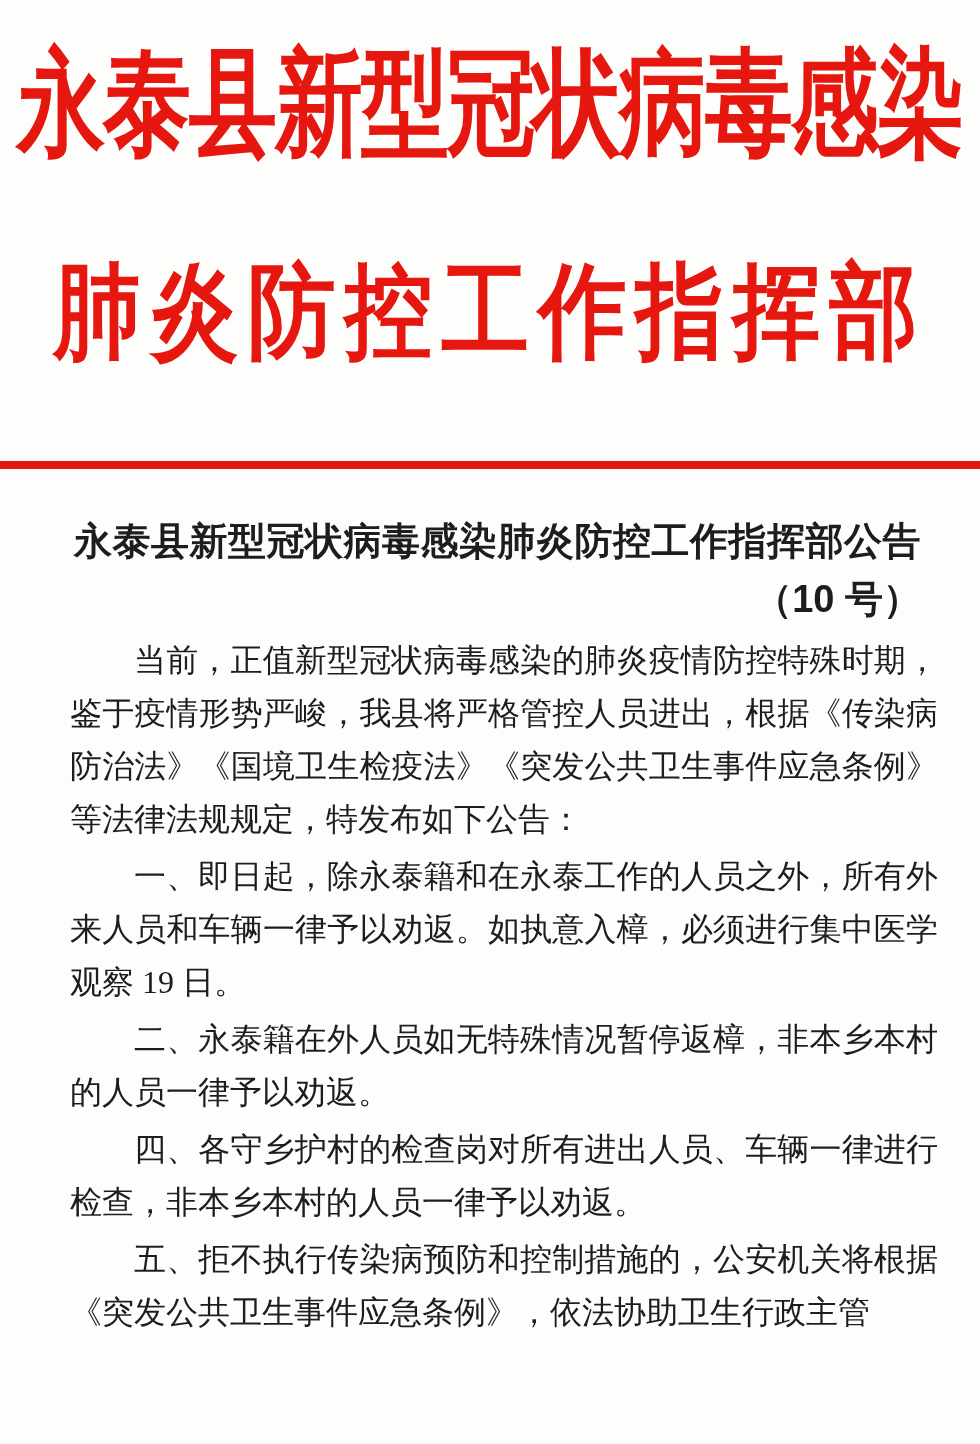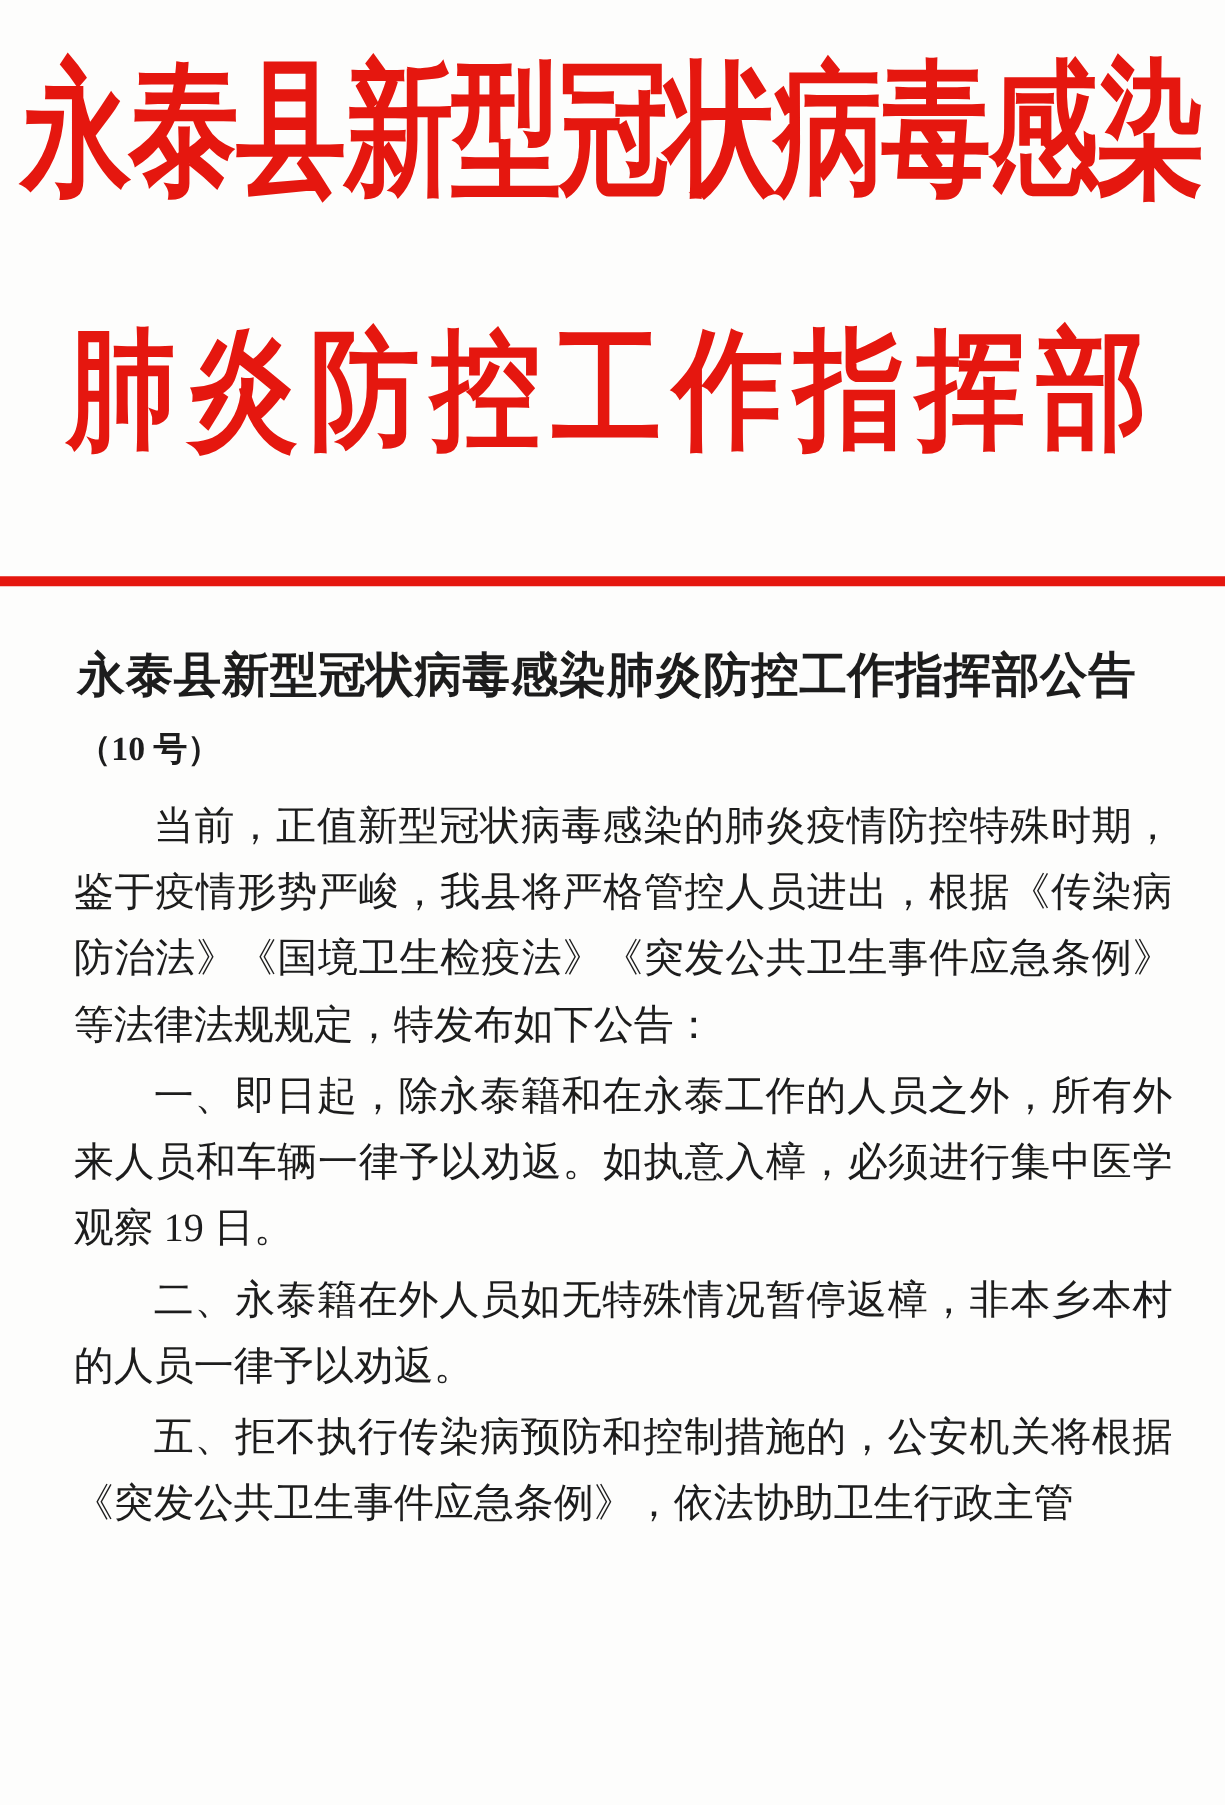--- a/index.html
+++ b/index.html
@@ -41,52 +41,53 @@
   
   .red-rule{
     position:absolute;
     left:0;right:0;
     top:461px;height:8px;
     background:var(--red);
   }
   
   .doc-title,.doc-number{
     position:absolute;
-    left:62px;width:883px;
-    text-align:left;
+    left:38px;width:883px;
+    text-align:right;
     color:var(--ink);
-    font-family:Liberation Serif, serif;
+    font-family:Liberation Sans, sans-serif;
     font-weight:bold;
     white-space:nowrap;
   }
   .doc-title{top:519px;font-size:38px;line-height:44px;letter-spacing:0.5px;}
-  .doc-number{top:577px;font-size:27px;line-height:44px;}
+  .doc-number{top:577px;font-size:38px;line-height:44px;}
   
   .doc-body{
     position:absolute;
     top:634px;left:54px;width:884px;
     font-size:32px;
     line-height:53px;
     color:var(--ink);
     text-align:justify;
   }
   .doc-body p{
-    margin:0 0 4px 5px;
+    margin:0 0 4px 16px;
     text-indent:2em;
   }
 </style>
 </head>
 <body>
 
 <div class="banner-line banner-line1">永泰县新型冠状病毒感染</div>
 <div class="banner-line banner-line2">肺炎防控工作指挥部</div>
 
 <div class="red-rule"></div>
 
 <div class="doc-title">永泰县新型冠状病毒感染肺炎防控工作指挥部公告</div>
 <div class="doc-number">（10 号）</div>
 
 <div class="doc-body">
   <p>当前，正值新型冠状病毒感染的肺炎疫情防控特殊时期，鉴于疫情形势严峻，我县将严格管控人员进出，根据《传染病防治法》《国境卫生检疫法》《突发公共卫生事件应急条例》等法律法规规定，特发布如下公告：</p>
   <p>一、即日起，除永泰籍和在永泰工作的人员之外，所有外来人员和车辆一律予以劝返。如执意入樟，必须进行集中医学观察 19 日。</p>
   <p>二、永泰籍在外人员如无特殊情况暂停返樟，非本乡本村的人员一律予以劝返。</p>
+  <p>四、各守乡护村的检查岗对所有进出人员、车辆一律进行检查，非本乡本村的人员一律予以劝返。</p>
   <p>五、拒不执行传染病预防和控制措施的，公安机关将根据《突发公共卫生事件应急条例》，依法协助卫生行政主管</p>
 </div>
 
 </body></html>

